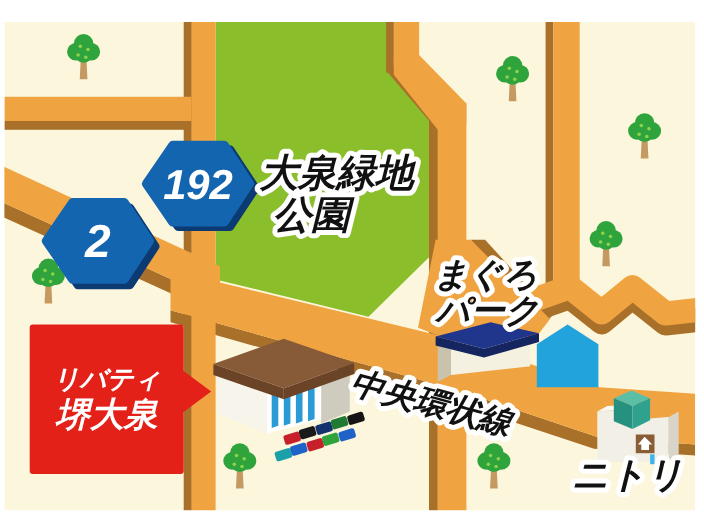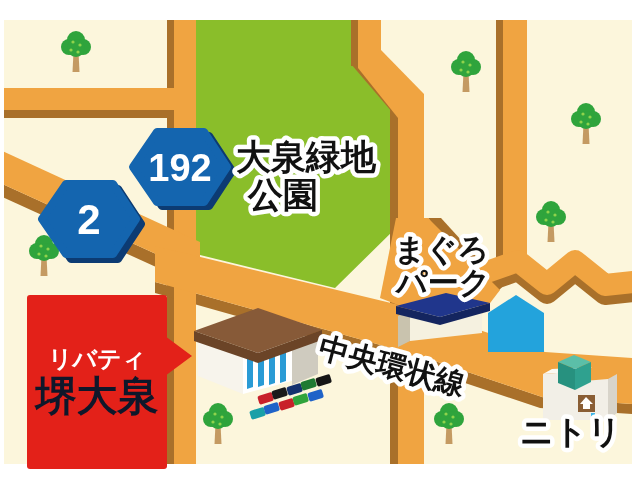--- a/index.html
+++ b/index.html
@@ -1,28 +1,28 @@
 <!DOCTYPE html>
 <html><head>
 <meta charset="utf-8">
 <style>
   html,body{margin:0;padding:0;background:#ffffff;}
   .stage{position:relative;width:640px;height:480px;background:#ffffff;overflow:hidden;
-         font-family:"Liberation Sans","DejaVu Sans",sans-serif;}
+         font-family:"Liberation Sans","DejaVu Sans",sans-serif;font-style:italic;}
   .stage svg{position:absolute;left:0;top:0;}
   .maplabel{font-family:"Liberation Sans","DejaVu Sans",sans-serif;font-weight:bold;
             fill:#111111;stroke:#ffffff;stroke-width:9px;paint-order:stroke;
             stroke-linejoin:round;stroke-linecap:round;}
   .signtext{font-family:"Liberation Sans","DejaVu Sans",sans-serif;font-weight:bold;
             fill:#ffffff;text-anchor:middle;}
-  .callout{position:absolute;left:27px;top:295px;width:140px;height:174px;
+  .callout{position:absolute;left:27px;top:295px;width:140px;height:136px;
            background:#E32119;border-radius:3px;display:flex;flex-direction:column;
            justify-content:center;align-items:center;gap:3px;z-index:5;}
   .callout .l1{color:#fff;font-weight:bold;font-size:24px;line-height:1.05;}
-  .callout .l2{color:#0f172a;font-weight:bold;font-size:41px;line-height:1.05;}
+  .callout .l2{color:#ffffff;font-weight:bold;font-size:31px;line-height:1.05;}
   .callout .l3{color:#fff;font-weight:bold;font-size:28px;line-height:1.05;}
   .callout-pointer{position:absolute;left:165px;top:336px;width:0;height:0;
            border-top:20px solid transparent;border-bottom:20px solid transparent;
            border-left:27px solid #E32119;z-index:5;}
 </style>
 </head>
 <body>
 
 <div class="stage">
 

